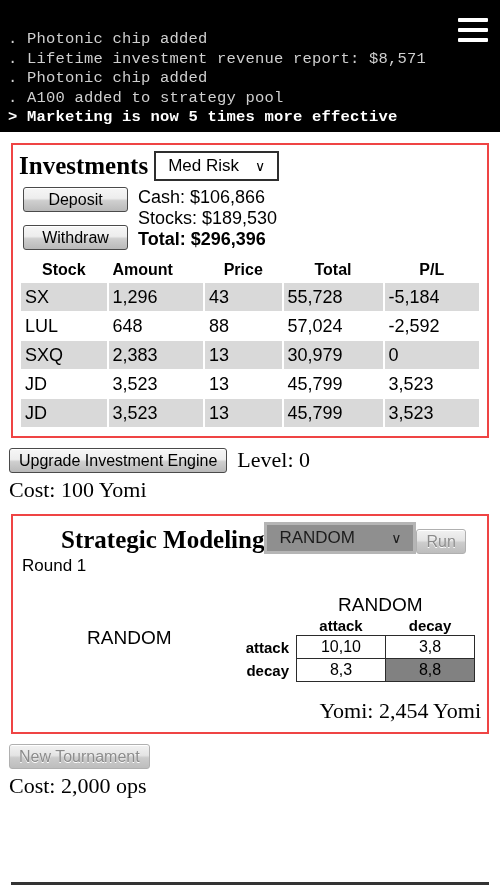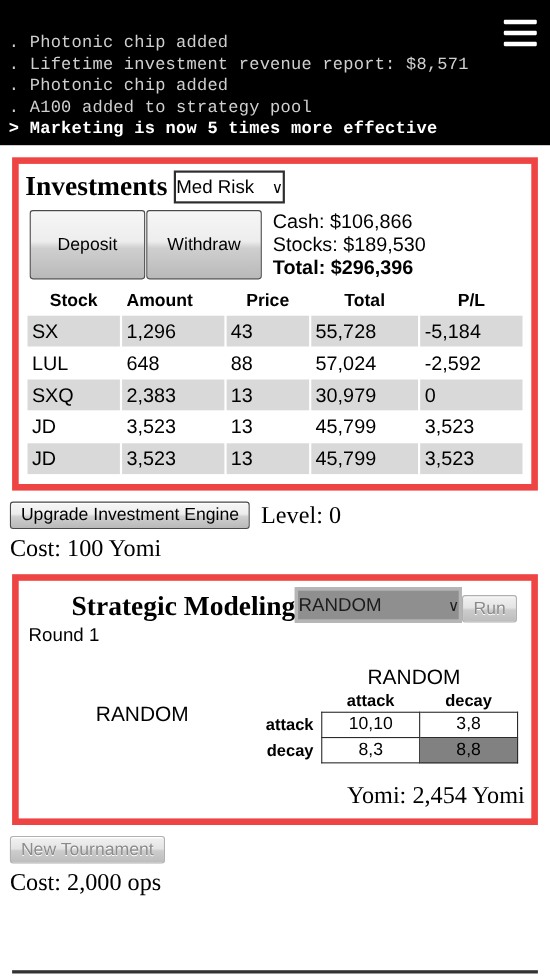--- a/index.html
+++ b/index.html
@@ -51,21 +51,21 @@
   }
   #menu-button span {
     display: block;
     height: 4px;
     background: #ffffff;
     border-radius: 1px;
   }
 
   
   .panel {
-    border: 6px solid #ef4444;
+    border: 2px solid #ef4444;
     background: #ffffff;
     margin: 11px 11px 0 11px;
     box-sizing: border-box;
     padding: 6px 6px 8px 6px;
   }
 
   
   .btn {
     font-family: "Liberation Sans", sans-serif;
     font-size: 16px;
@@ -88,21 +88,21 @@
 
   
   .sel {
     display: inline-flex;
     align-items: center;
     justify-content: space-between;
     box-sizing: border-box;
     font-size: 17px;
     background: #ffffff;
     border: 2px solid #2e2e2e;
-    padding: 3px 0;
+    padding: 3px 12px;
     cursor: pointer;
     line-height: 20px;
   }
   .sel .chev { margin-left: 16px; font-size: 14px; }
   .sel.gray {
     background: #8f8f8f;
     border: 3px solid #b5b5b5;
     color: #1c1c1c;
   }
 
@@ -118,22 +118,22 @@
     font-size: 25px;
     line-height: 28px;
   }
   .inv-body {
     display: flex;
     gap: 10px;
     margin-top: 6px;
   }
   .inv-btns {
     display: flex;
-    flex-direction: row;
-    gap: 1px;
+    flex-direction: column;
+    gap: 13px;
     padding-left: 4px;
   }
   .inv-btns .btn { width: 105px; text-align: center; }
   .inv-stats {
     font-size: 18px;
     line-height: 21px;
   }
   .inv-stats .strong { font-weight: bold; }
 
   

